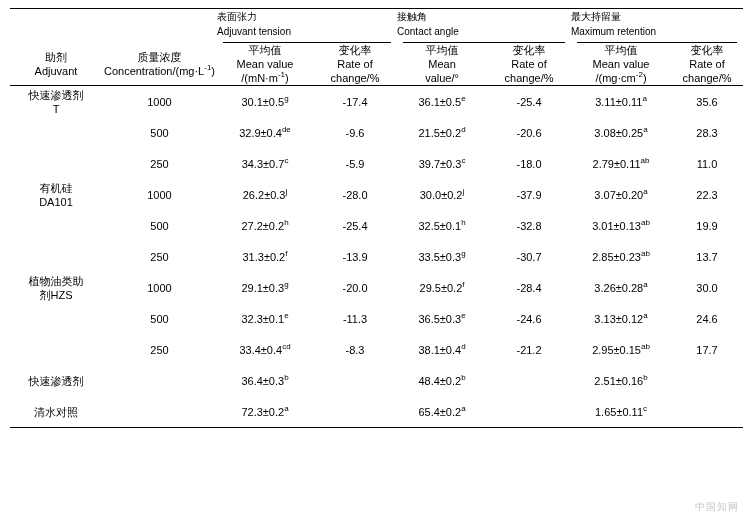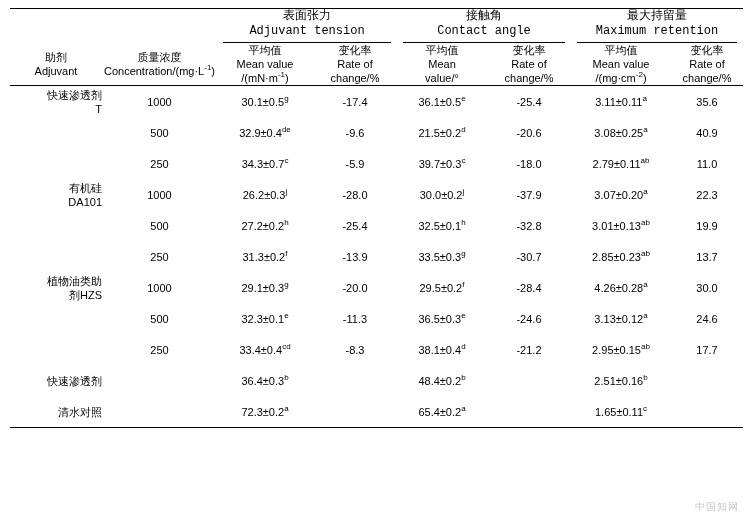--- a/index.html
+++ b/index.html
@@ -37,25 +37,23 @@
   .rule-top td {
     border-top: 1.4px solid #000;
   }
   .rule-mid td {
     border-top: 1px solid #000;
   }
   .rule-bottom td {
     border-bottom: 1.4px solid #000;
   }
   .grp-head td {
-    font-size: 12px;
-    text-align: center;
+    font-size: 10px;
     line-height: 15px;
     padding: 6px 0 5px 0;
-    font-family: Liberation Mono, monospace;
   }
   .grp-head .cn {
     display: block;
   }
   .grp-head .en {
     display: block;
   }
   .underline-span {
     display: block;
     border-bottom: 0.9px solid #000;
@@ -72,21 +70,21 @@
   }
   .sub-head .cn { display:block; }
   .sub-head .en { display:block; }
   .body-row td {
     font-size: 11px;
     text-align: center;
     height: 31px;
     line-height: 14px;
   }
   .body-row td.adj {
-    text-align: right;
+    text-align: center;
   }
   .adj-label .l1 { display:block; }
   .adj-label .l2 { display:block; }
   sup {
     font-size: 8px;
     vertical-align: super;
     line-height: 0;
   }
   .colA { width: 92px; }
   .colB { width: 115px; }
@@ -202,21 +200,21 @@
         <td class="adj adj-label">
           <span class="l1"></span>
           <span class="l2"></span>
         </td>
         <td>500</td>
         <td><span>32.9±0.4</span><sup>de</sup></td>
         <td>-9.6</td>
         <td><span>21.5±0.2</span><sup>d</sup></td>
         <td>-20.6</td>
         <td><span>3.08±0.25</span><sup>a</sup></td>
-        <td>40.9</td>
+        <td>28.3</td>
       </tr>
 
       <tr class="body-row">
         <td class="adj adj-label">
           <span class="l1"></span>
           <span class="l2"></span>
         </td>
         <td>250</td>
         <td><span>34.3±0.7</span><sup>c</sup></td>
         <td>-5.9</td>
@@ -271,21 +269,21 @@
       <tr class="body-row">
         <td class="adj adj-label">
           <span class="l1">植物油类助</span>
           <span class="l2">剂HZS</span>
         </td>
         <td>1000</td>
         <td><span>29.1±0.3</span><sup>g</sup></td>
         <td>-20.0</td>
         <td><span>29.5±0.2</span><sup>f</sup></td>
         <td>-28.4</td>
-        <td><span>4.26±0.28</span><sup>a</sup></td>
+        <td><span>3.26±0.28</span><sup>a</sup></td>
         <td>30.0</td>
       </tr>
 
       <tr class="body-row">
         <td class="adj adj-label">
           <span class="l1"></span>
           <span class="l2"></span>
         </td>
         <td>500</td>
         <td><span>32.3±0.1</span><sup>e</sup></td>

